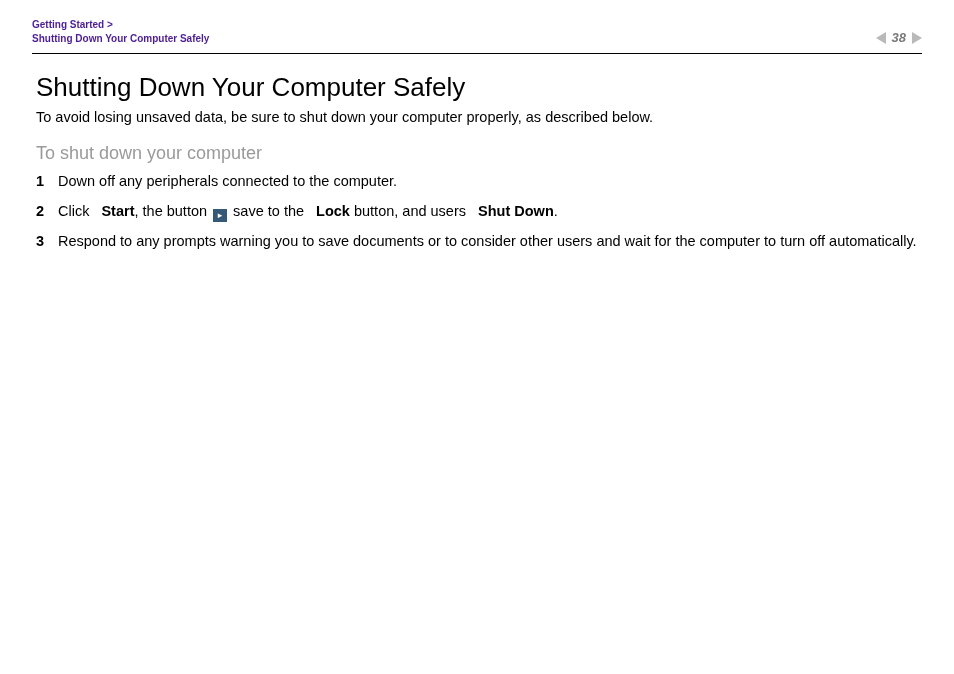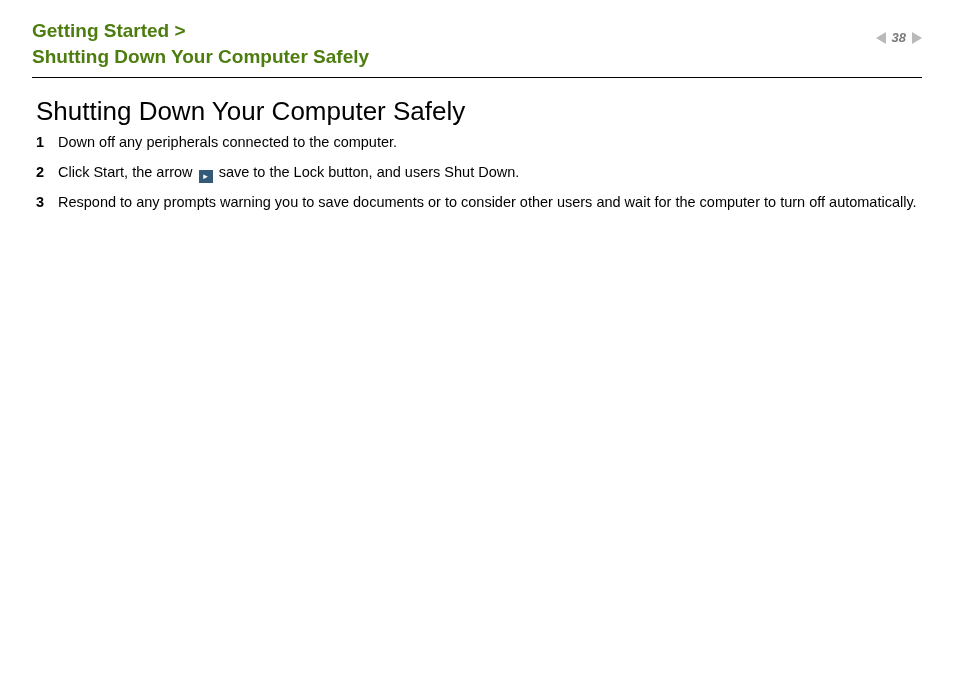--- a/index.html
+++ b/index.html
@@ -15,23 +15,23 @@
     box-sizing: border-box;
     padding: 18px 32px 0 32px;
   }
   .header {
     display: flex;
     justify-content: space-between;
     align-items: flex-start;
     padding-bottom: 8px;
   }
   .breadcrumb {
-    font-size: 19px;
+    font-size: 10px;
     font-weight: bold;
-    color: #4d7c0f;
+    color: #4c1d95;
     line-height: 1.35;
   }
   .pager {
     display: flex;
     align-items: center;
     gap: 6px;
     margin-top: 12px;
   }
   .tri {
     width: 0;
@@ -82,21 +82,21 @@
     align-items: flex-start;
     margin-bottom: 10px;
     line-height: 1.35;
   }
   .step-num {
     font-weight: bold;
     width: 22px;
     flex: 0 0 22px;
   }
   .step-body { flex: 1; }
-  .step-body .b { font-weight: normal; }
+  .step-body .b { font-weight: bold; margin-left: 8px; }
   .arrow-icon {
     display: inline-flex;
     align-items: center;
     justify-content: center;
     width: 14px;
     height: 13px;
     background: #355a78;
     color: #fff;
     font-size: 9px;
     line-height: 13px;
@@ -117,32 +117,34 @@
       <div class="tri tri-left"></div>
       <span class="page-num">38</span>
       <div class="tri tri-right"></div>
     </div>
   </div>
 
   <hr class="rule">
 
   <div class="content">
     <h1 class="title">Shutting Down Your Computer Safely</h1>
+    <p class="intro">To avoid losing unsaved data, be sure to shut down your computer properly, as described below.</p>
+    <h2 class="sub">To shut down your computer</h2>
 
     <ol class="steps">
 
       <li>
         <span class="step-num">1</span>
         <span class="step-body">Down off any peripherals connected to the computer.</span>
       </li>
 
       <li>
         <span class="step-num">2</span>
         <span class="step-body">
-          <span>Click </span><span class="b">Start</span><span>, the arrow </span><span class="arrow-icon">▸</span><span> save to the </span><span class="b">Lock</span><span> button, and users </span><span class="b">Shut Down</span><span>.</span>
+          <span>Click </span><span class="b">Start</span><span>, the button </span><span class="arrow-icon">▸</span><span> save to the </span><span class="b">Lock</span><span> button, and users </span><span class="b">Shut Down</span><span>.</span>
         </span>
       </li>
 
       <li>
         <span class="step-num">3</span>
         <span class="step-body">
           <span>Respond to any prompts warning you to save documents or to consider other users and wait for the computer to turn off automatically.</span><br>
         </span>
       </li>
 

